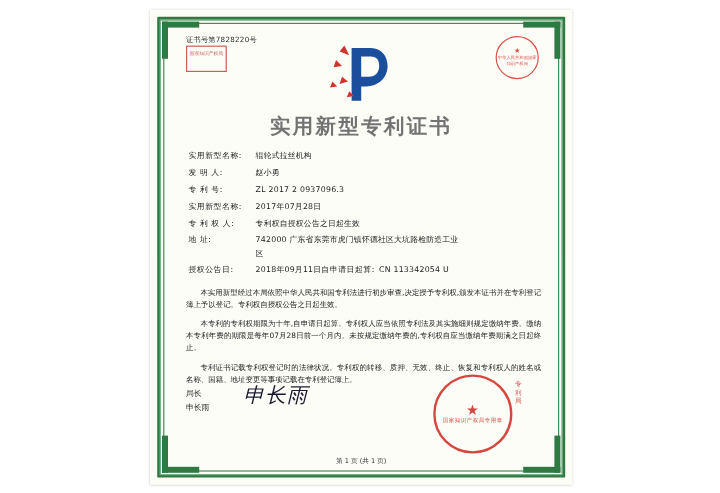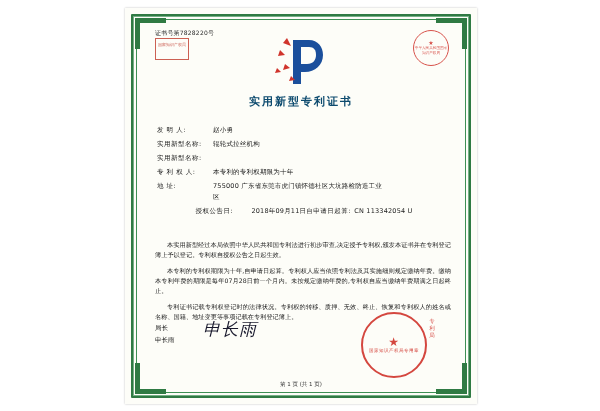--- a/index.html
+++ b/index.html
@@ -132,24 +132,24 @@
   #logo svg { display: inline-block; }
 
   
   #doc-title {
     position: absolute;
     left: 0;
     right: 0;
     top: 86px;
     text-align: center;
     font-family: Liberation Mono, monospace;
-    font-size: 11px;
+    font-size: 17px;
     font-weight: bold;
     letter-spacing: 2px;
-    color: #0c4a6e;
+    color: #737373;
   }
 
   
   #fields {
     position: absolute;
     left: 32px;
     right: 26px;
     top: 118px;
   }
   .field-row {
@@ -165,21 +165,21 @@
     flex: 0 0 56px;
     letter-spacing: 0.5px;
     white-space: nowrap;
   }
   .field-value {
     flex: 1 1 auto;
     letter-spacing: 0.2px;
   }
   .split-row {
     display: flex;
-    justify-content: center;
+    justify-content: flex-start;
     font-size: 6.5px;
     line-height: 9px;
     color: #1b1b1b;
     margin-bottom: 5px;
   }
   .split-left, .split-right { display: flex; }
   .split-left .field-label { width: 56px; flex: 0 0 56px; }
   .split-right .field-label { width: 48px; flex: 0 0 48px; }
 
   
@@ -315,37 +315,42 @@
         <path d="M12 30 L17 34 L10 36 Z" fill="#d0342c"></path>
         <path d="M4 34 L8 38 L2 39 Z" fill="#d0342c"></path>
         <path d="M18 42 L22 46 L16 47 Z" fill="#d0342c"></path>
       </svg>
     </div>
 
     <div id="doc-title">实用新型专利证书</div>
 
     <div id="fields">
       <div class="field-row">
+        <span class="field-label">实用新型名称:</span>
+        <span class="field-value">辊轮式拉丝机构</span>
+      </div>
+      <div class="field-row">
         <span class="field-label">发 明 人:</span>
         <span class="field-value">赵小勇</span>
       </div>
       <div class="field-row">
+        <span class="field-label">专 利 号:</span>
+        <span class="field-value">ZL 2017 2 0937096.3</span>
+      </div>
+      <div class="field-row">
         <span class="field-label">实用新型名称:</span>
-        <span class="field-value">辊轮式拉丝机构</span>
-      </div>
-      <div class="field-row">
-        <span class="field-label">实用新型名称:</span>
+        <span class="field-value">2017年07月28日</span>
       </div>
       <div class="field-row">
         <span class="field-label">专 利 权 人:</span>
-        <span class="field-value">本专利的专利权期限为十年</span>
+        <span class="field-value">专利权自授权公告之日起生效</span>
       </div>
       <div class="field-row">
         <span class="field-label">地 址:</span>
-        <span class="field-value">755000 广东省东莞市虎门镇怀德社区大坑路检防造工业</span>
+        <span class="field-value">742000 广东省东莞市虎门镇怀德社区大坑路检防造工业</span>
       </div>
       <div id="addr-cont">区</div>
 
       <div class="split-row">
         <span class="split-left">
           <span class="field-label">授权公告日:</span>
           <span class="field-value">2018年09月11日</span>
         </span>
         <span class="split-right">
           <span class="field-label">自申请日起算:</span>

